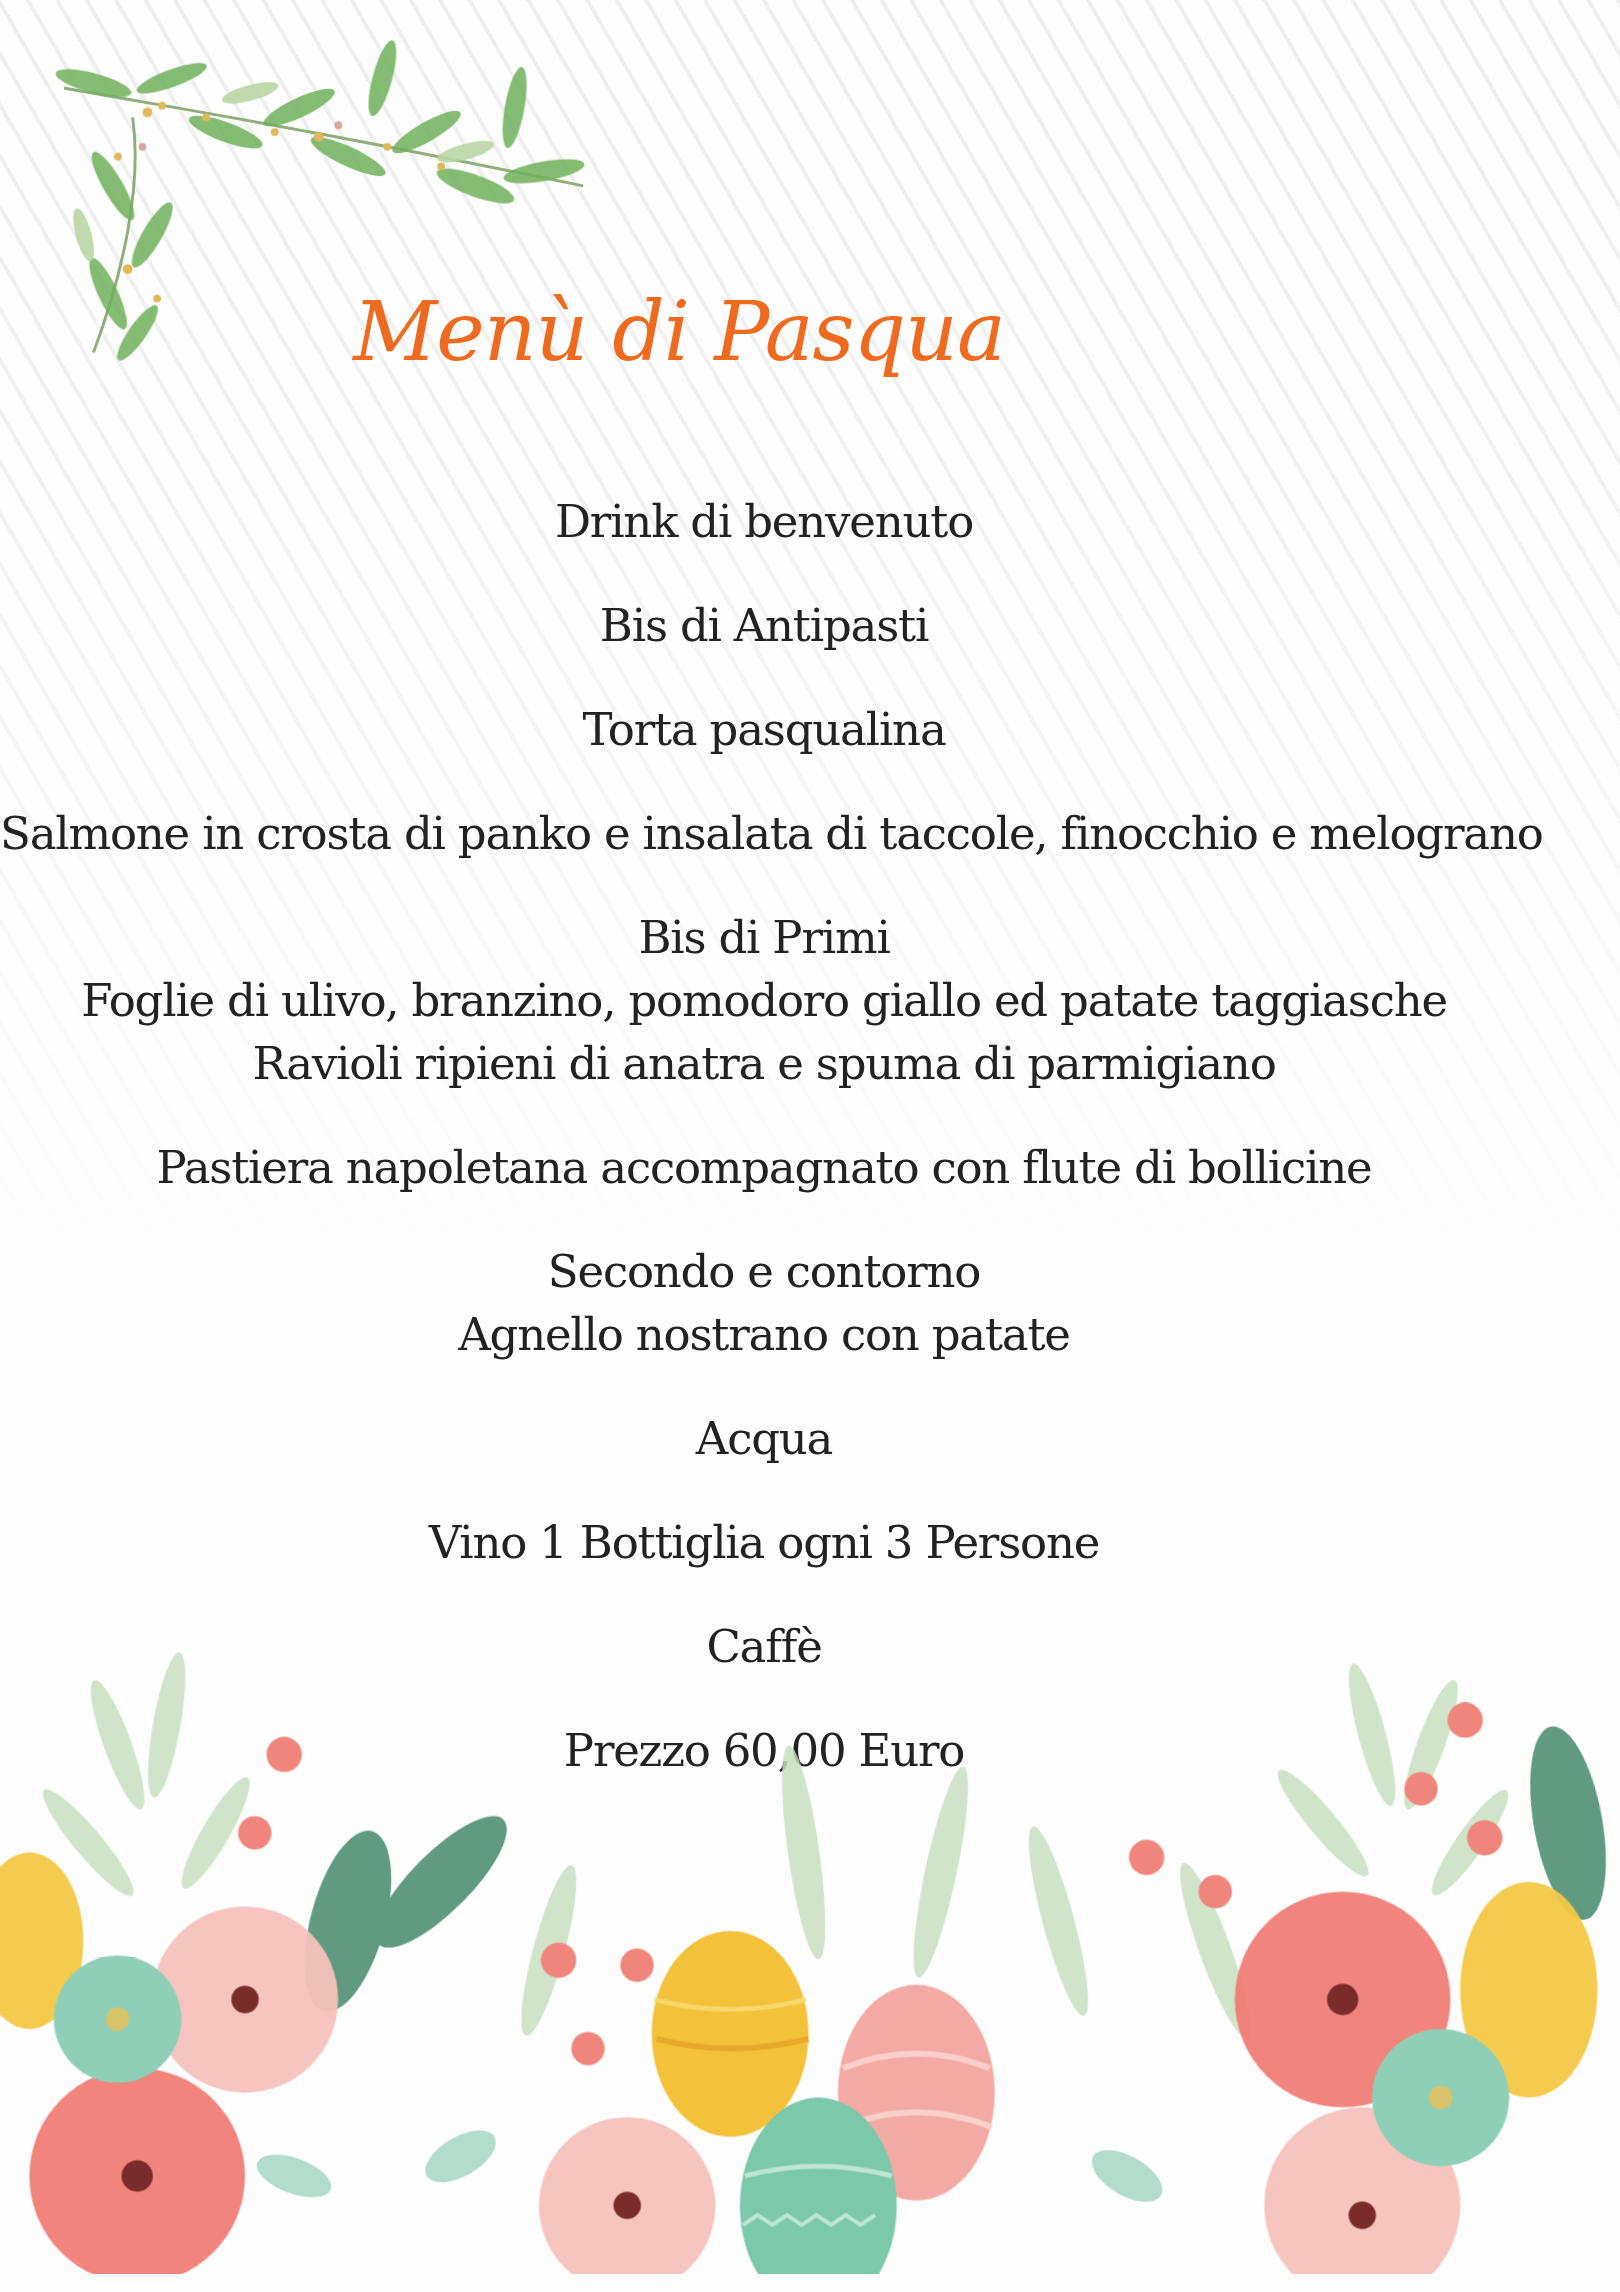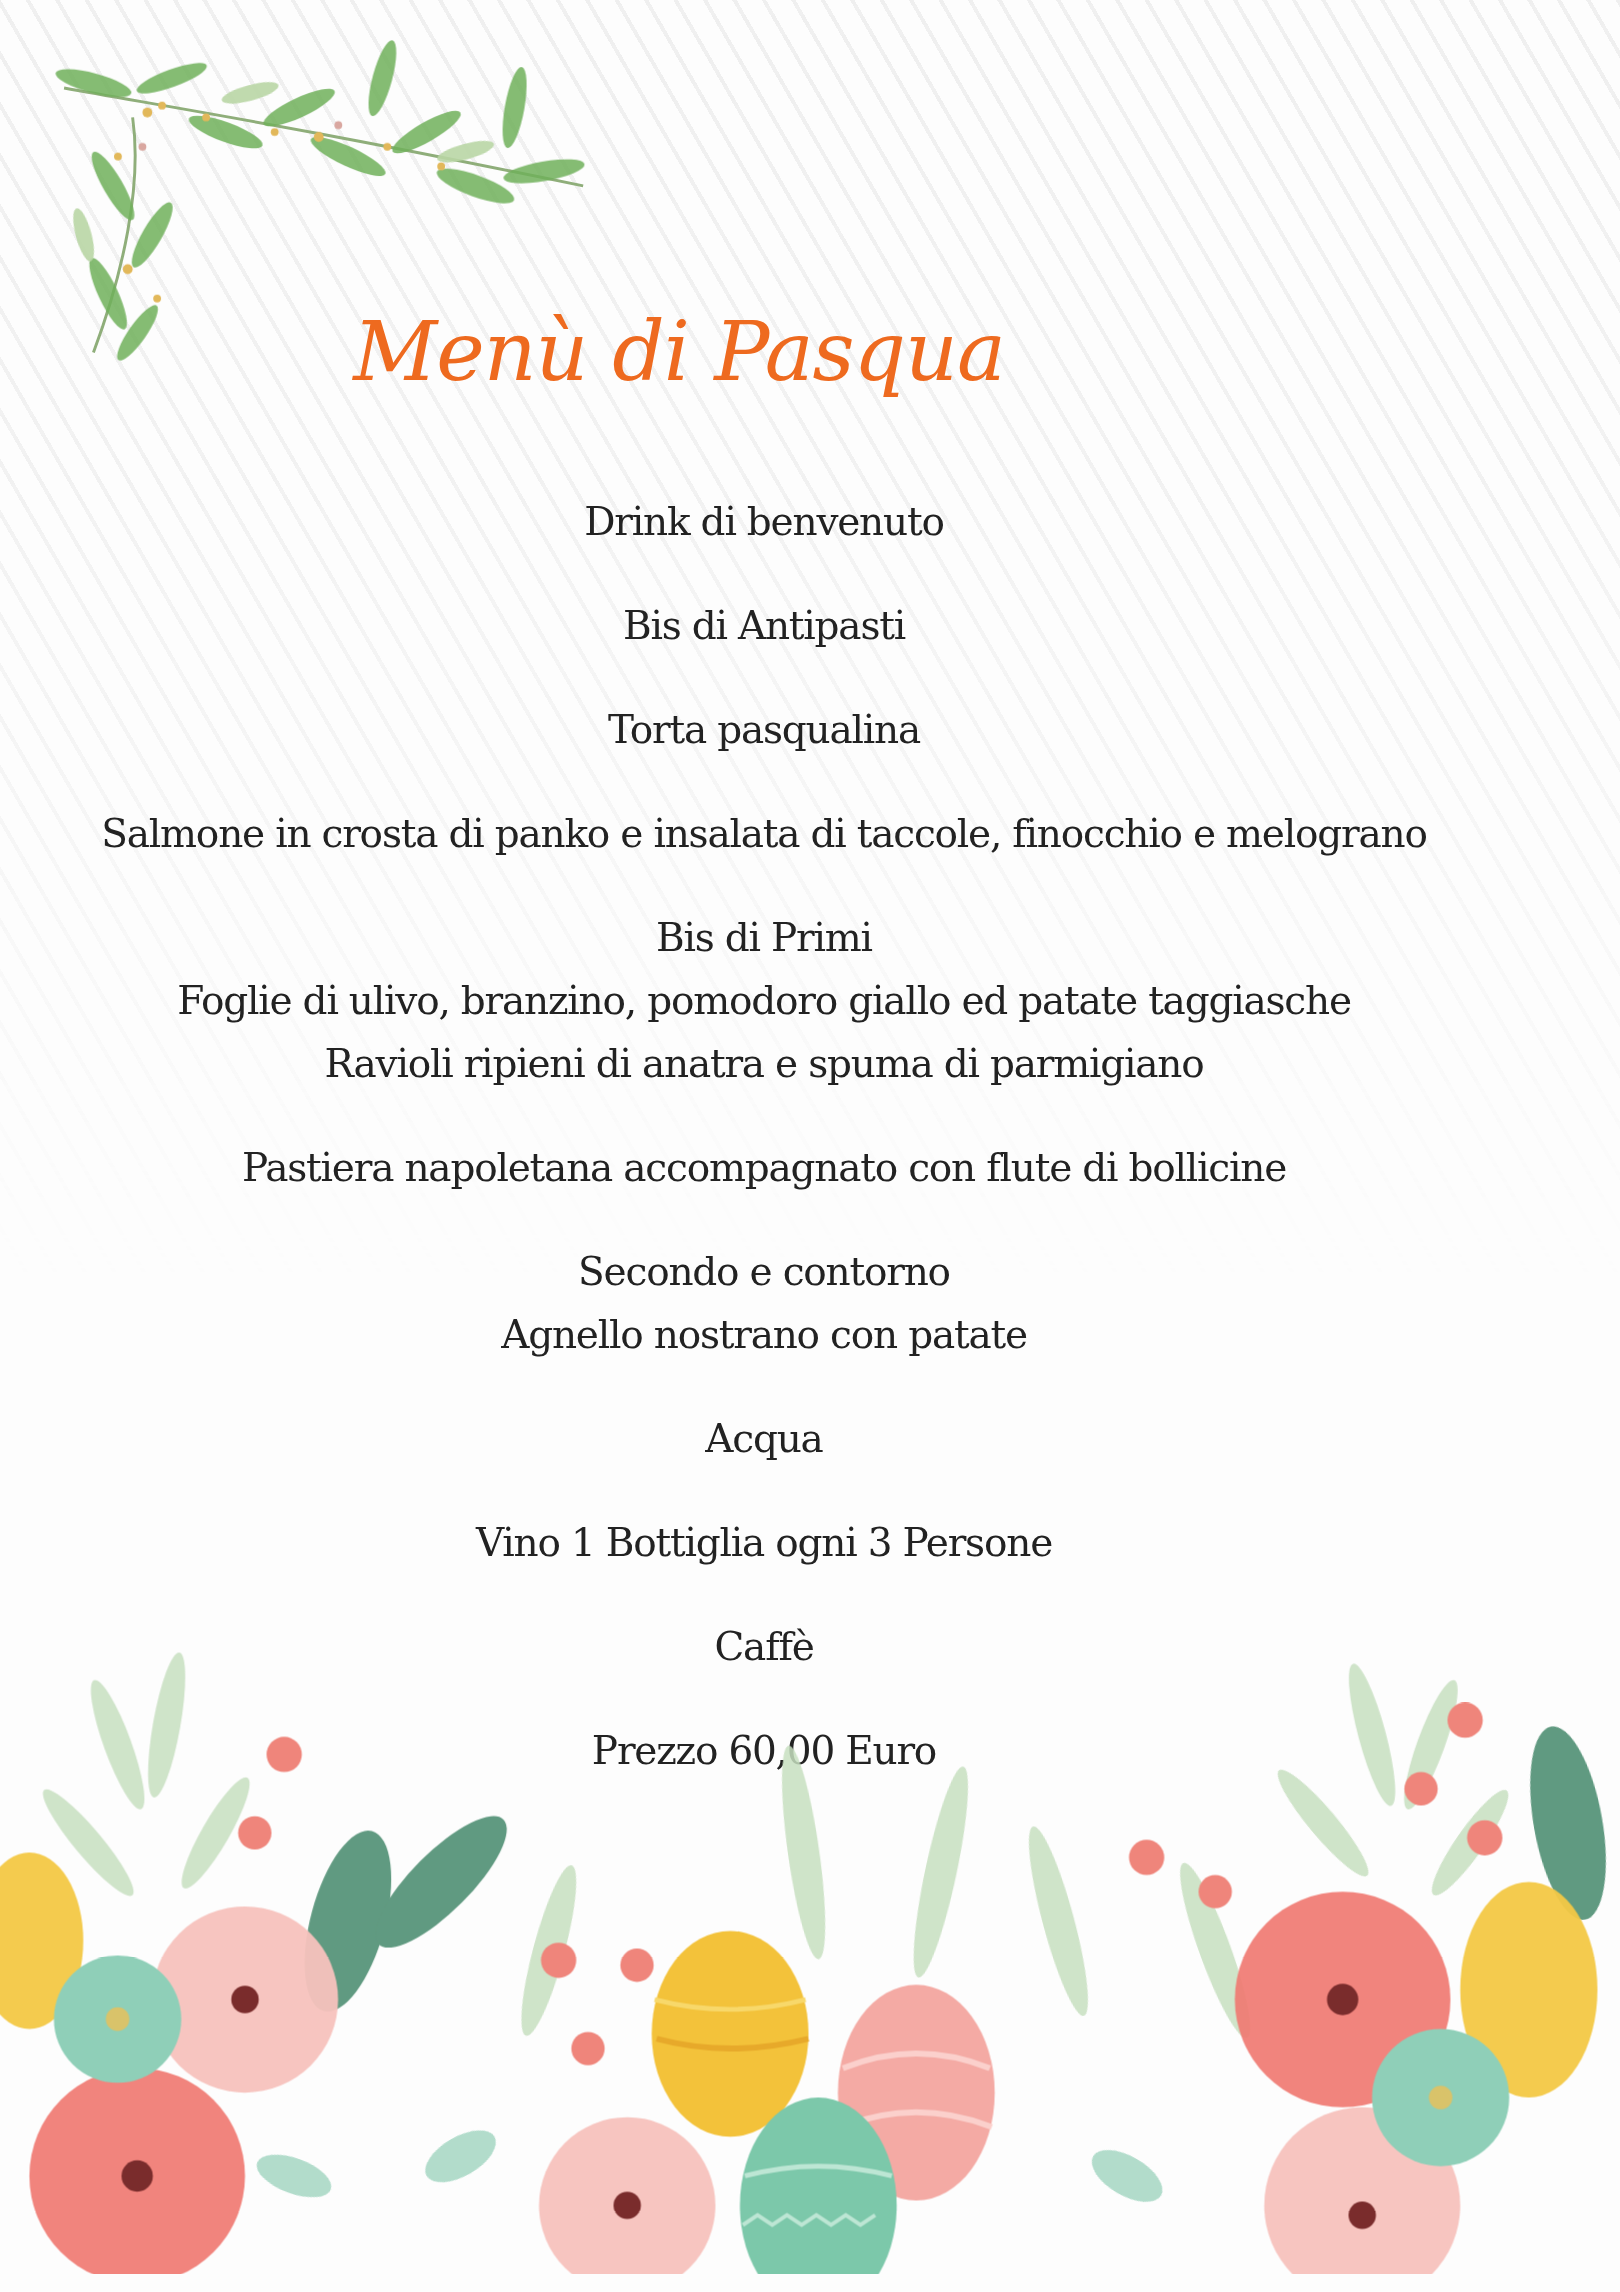--- a/index.html
+++ b/index.html
@@ -22,25 +22,25 @@
       border: 2.9px solid #d8c27a; background: #ffffff;
       display: flex; flex-direction: column; align-items: center;
     }
     .logo-top { margin-top: 29px; font-family: "DejaVu Sans", sans-serif; font-size: 34px; color: #2d2d2d; letter-spacing: -0.5px; }
     .logo-mark { margin-top: 13.7px; width: 118px; height: 127px; }
     .logo-bottom { margin-top: 5.9px; font-family: "DejaVu Sans", sans-serif; font-size: 35px; color: #3f8a3a; letter-spacing: -0.5px; }
 
     .title {
       position: absolute; left: 0; top: 284px; width: 1358px; text-align: center;
       font-family: "DejaVu Serif", serif; font-size: 82px; color: #ee6a1f;
-      font-style: italic; letter-spacing: -1px; margin-top: 20px;
+      font-style: italic; letter-spacing: -1px;
     }
 
     .menu { position: absolute; left: 0; width: 1528px; text-align: center;
-      font-family: "DejaVu Serif", serif; color: #222; font-size: 39px; letter-spacing: -1.2px; }
+      font-family: "DejaVu Serif", serif; color: #222; font-size: 45px; letter-spacing: -1.2px; }
     .menu .line { display: block; line-height: 63px; white-space: nowrap; }
     .menu .group { margin-bottom: 41px; }
 
     .floral { position: absolute; left: 0; top: 1627px; width: 1620px; height: 647px; }
   </style>
 </head>
 <body>
 
 <div class="page">
   <div class="stripes"></div>

